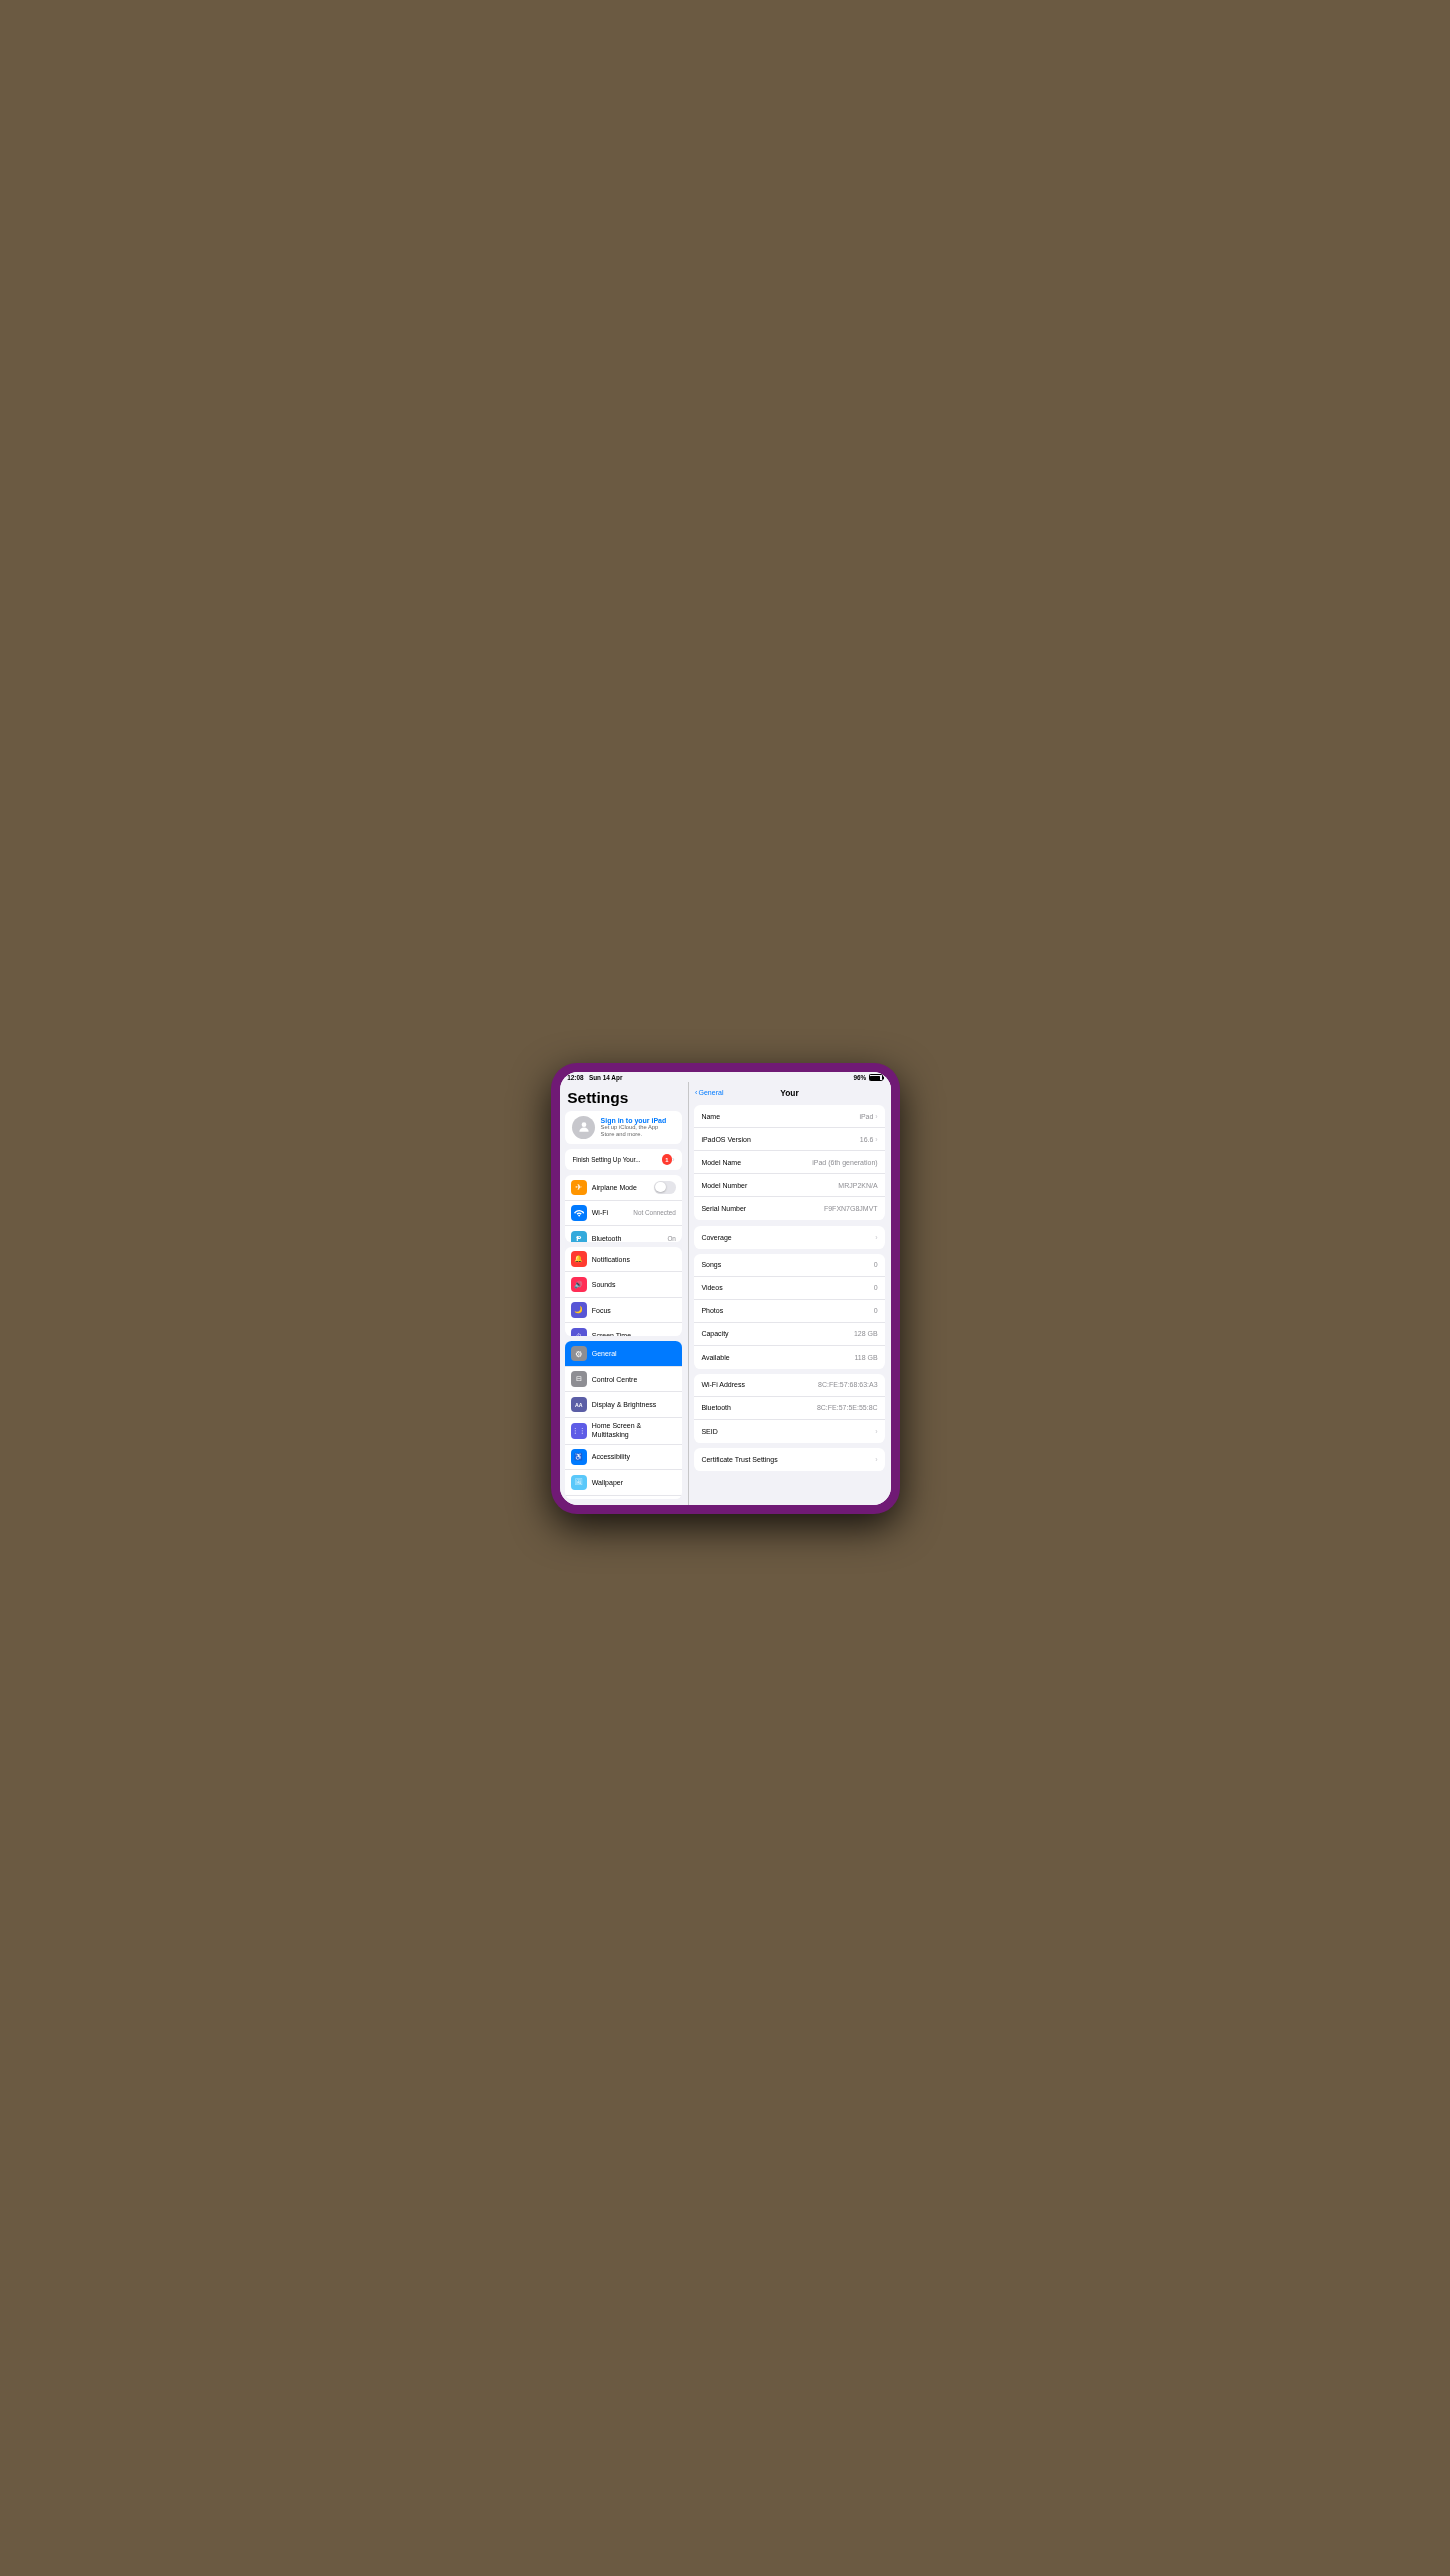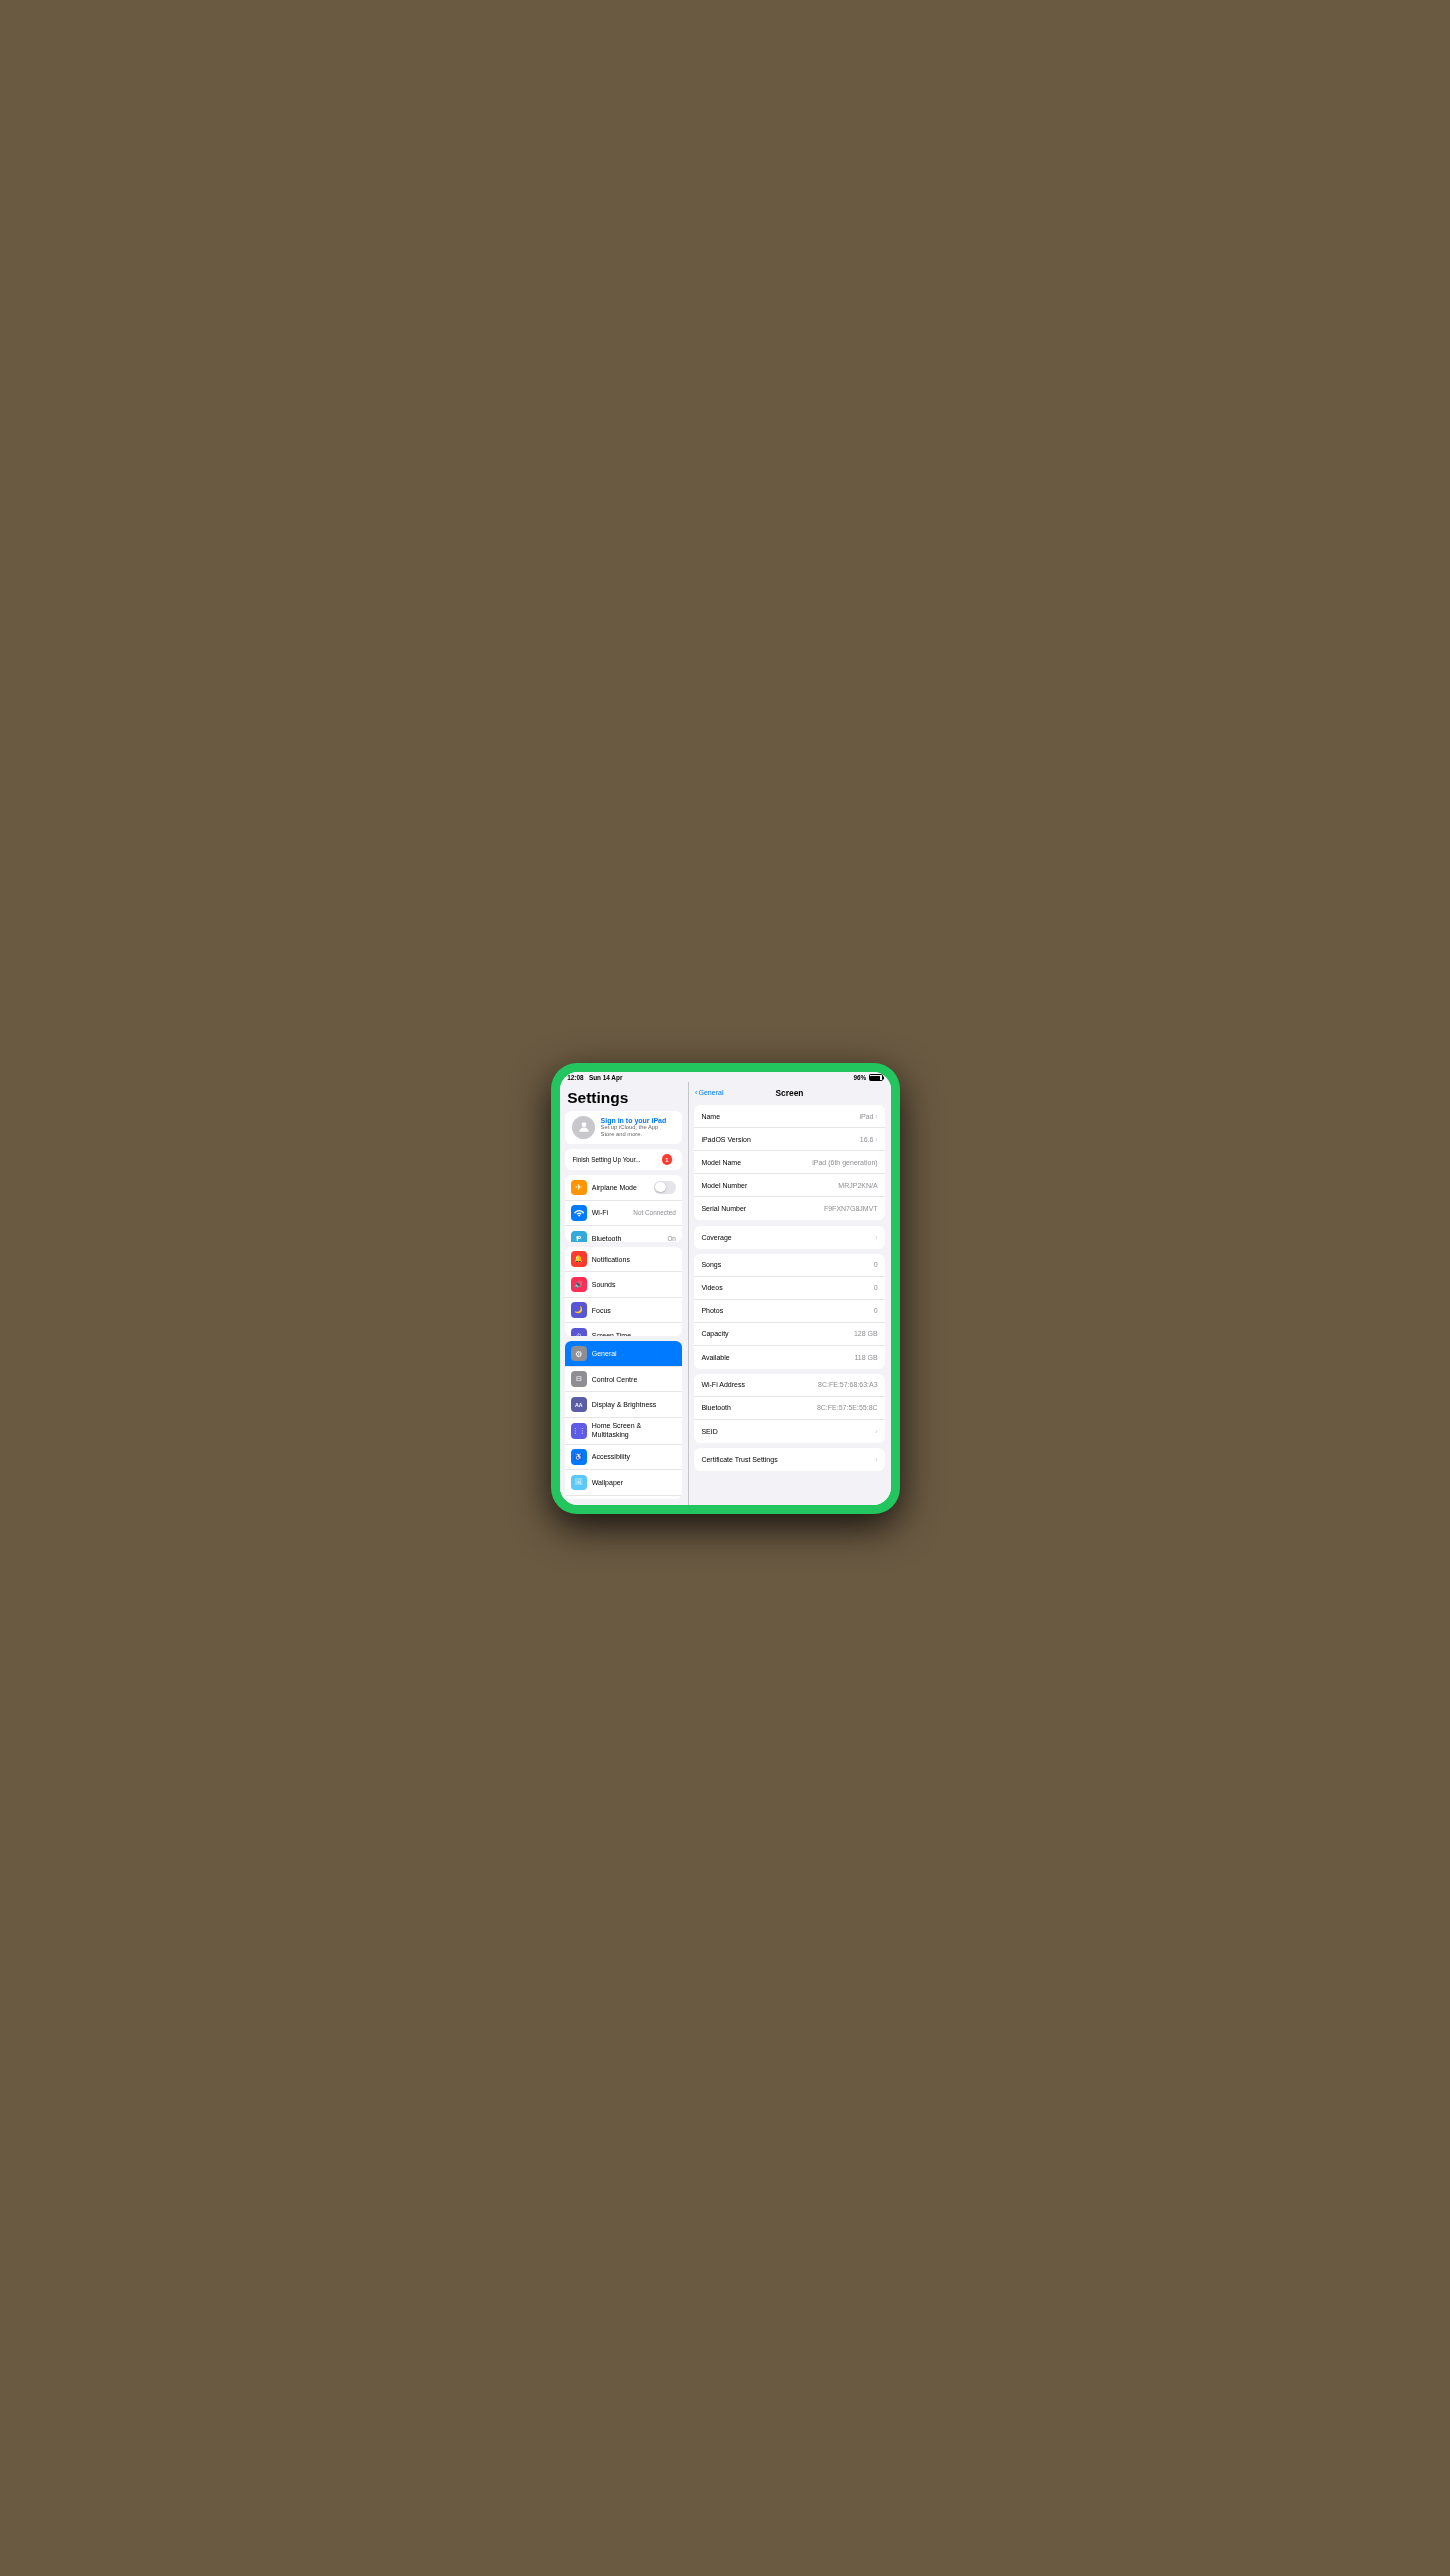--- a/index.html
+++ b/index.html
@@ -9,21 +9,21 @@
       display: flex;
       justify-content: center;
       align-items: center;
       min-height: 100vh;
       font-family: -apple-system, 'Helvetica Neue', Arial, sans-serif;
     }
 
     .device-outer {
       width: 349px;
       height: 451px;
-      background: #22c55e;
+      background: #701a75;
       border-radius: 26px;
       padding: 9px;
       display: flex;
       flex-direction: column;
       align-items: flex-start;
       box-shadow: 0 13px 39px rgba(0,0,0,0.8);
     }
 
     .device-inner {
       width: 100%;
@@ -471,21 +471,21 @@
         </div>
       </div>
 
       <div class="detail-panel">
 
         <div class="detail-header">
           <div class="back-button">
             <span>‹</span>
             <span>General</span>
           </div>
-          <div class="detail-title">Screen</div>
+          <div class="detail-title">Your</div>
         </div>
 
         <div class="detail-section">
           <div class="detail-row">
             <span class="detail-row-label">Name</span>
             <div class="detail-row-value">
               <span>iPad</span>
               <span class="chevron">›</span>
             </div>
           </div>

